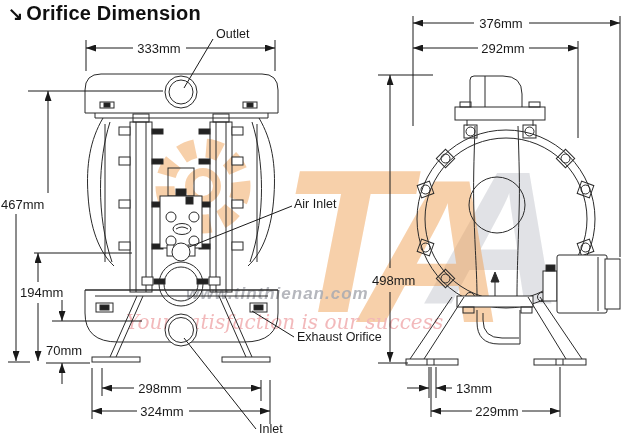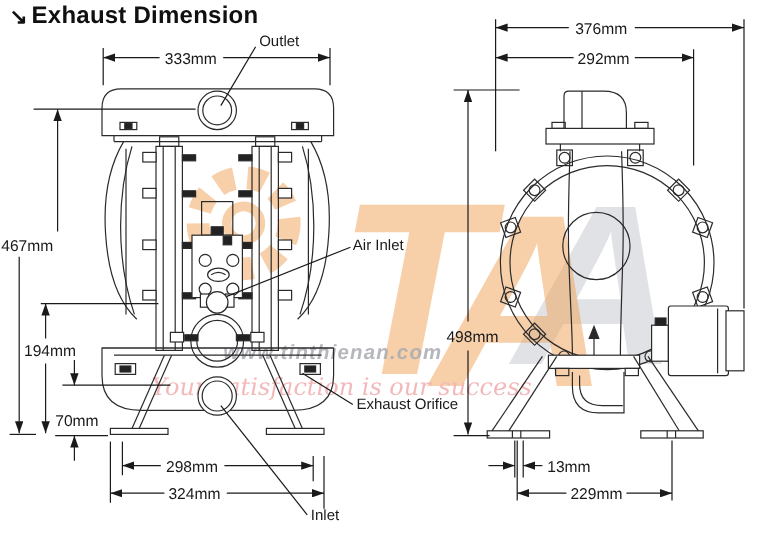--- a/index.html
+++ b/index.html
@@ -310,15 +310,15 @@
           <line x1="560" y1="367" x2="560" y2="417"></line>
         <line x1="472" y1="411" x2="431" y2="411" marker-end="url(#arr)"></line>
         <line x1="522" y1="411" x2="560" y2="411" marker-end="url(#arr)"></line>
         <text class="dim" x="497" y="416" text-anchor="middle">229mm</text>
       </g>
     </g>
   </svg>
 
   <div class="title">
     <span class="arr">↘</span>
-    <span>Exhaust Dimension</span>
+    <span>Orifice Dimension</span>
   </div>
 </div>
 
 </body></html>

